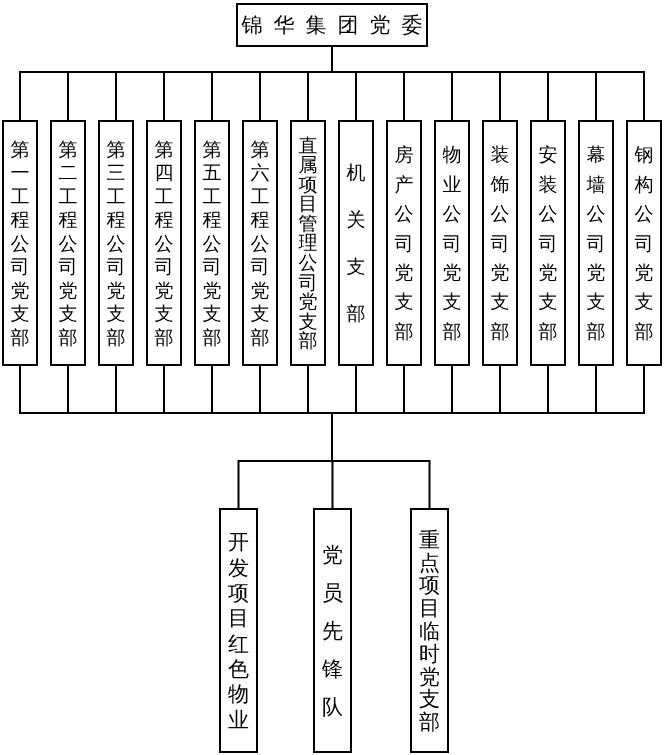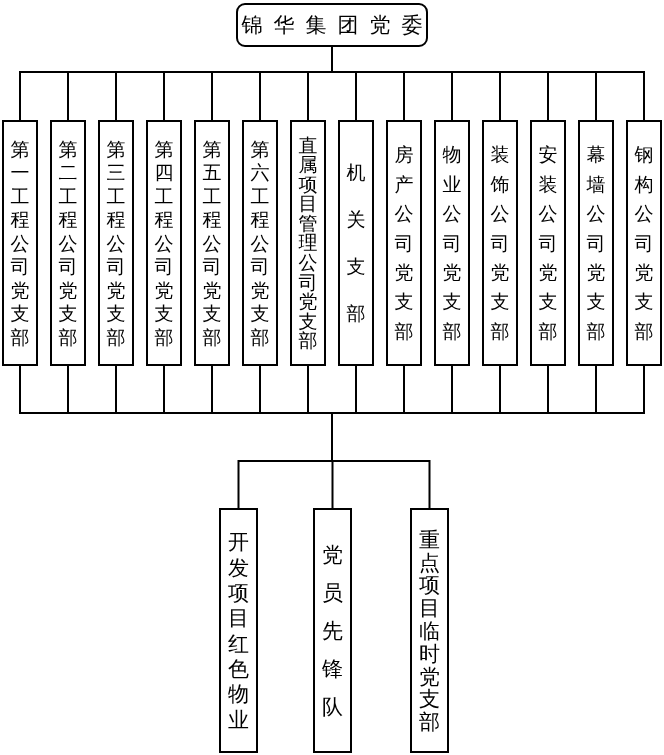--- a/index.html
+++ b/index.html
@@ -21,21 +21,20 @@
   }
 
   
   .root-box {
     position: absolute;
     left: 236px; top: 3px;
     width: 192px; height: 44px;
     display: flex; align-items: center; justify-content: center;
     font-size: 21px;
     white-space: nowrap;
-    border-radius: 9px;
   }
   .root-box .root-label { letter-spacing: 11px; margin-right: -11px; }
 
   
   .branch-row {
     position: absolute;
     left: 2px; top: 120px;
     width: 660px; height: 246px;
     display: flex; justify-content: space-between;
   }

